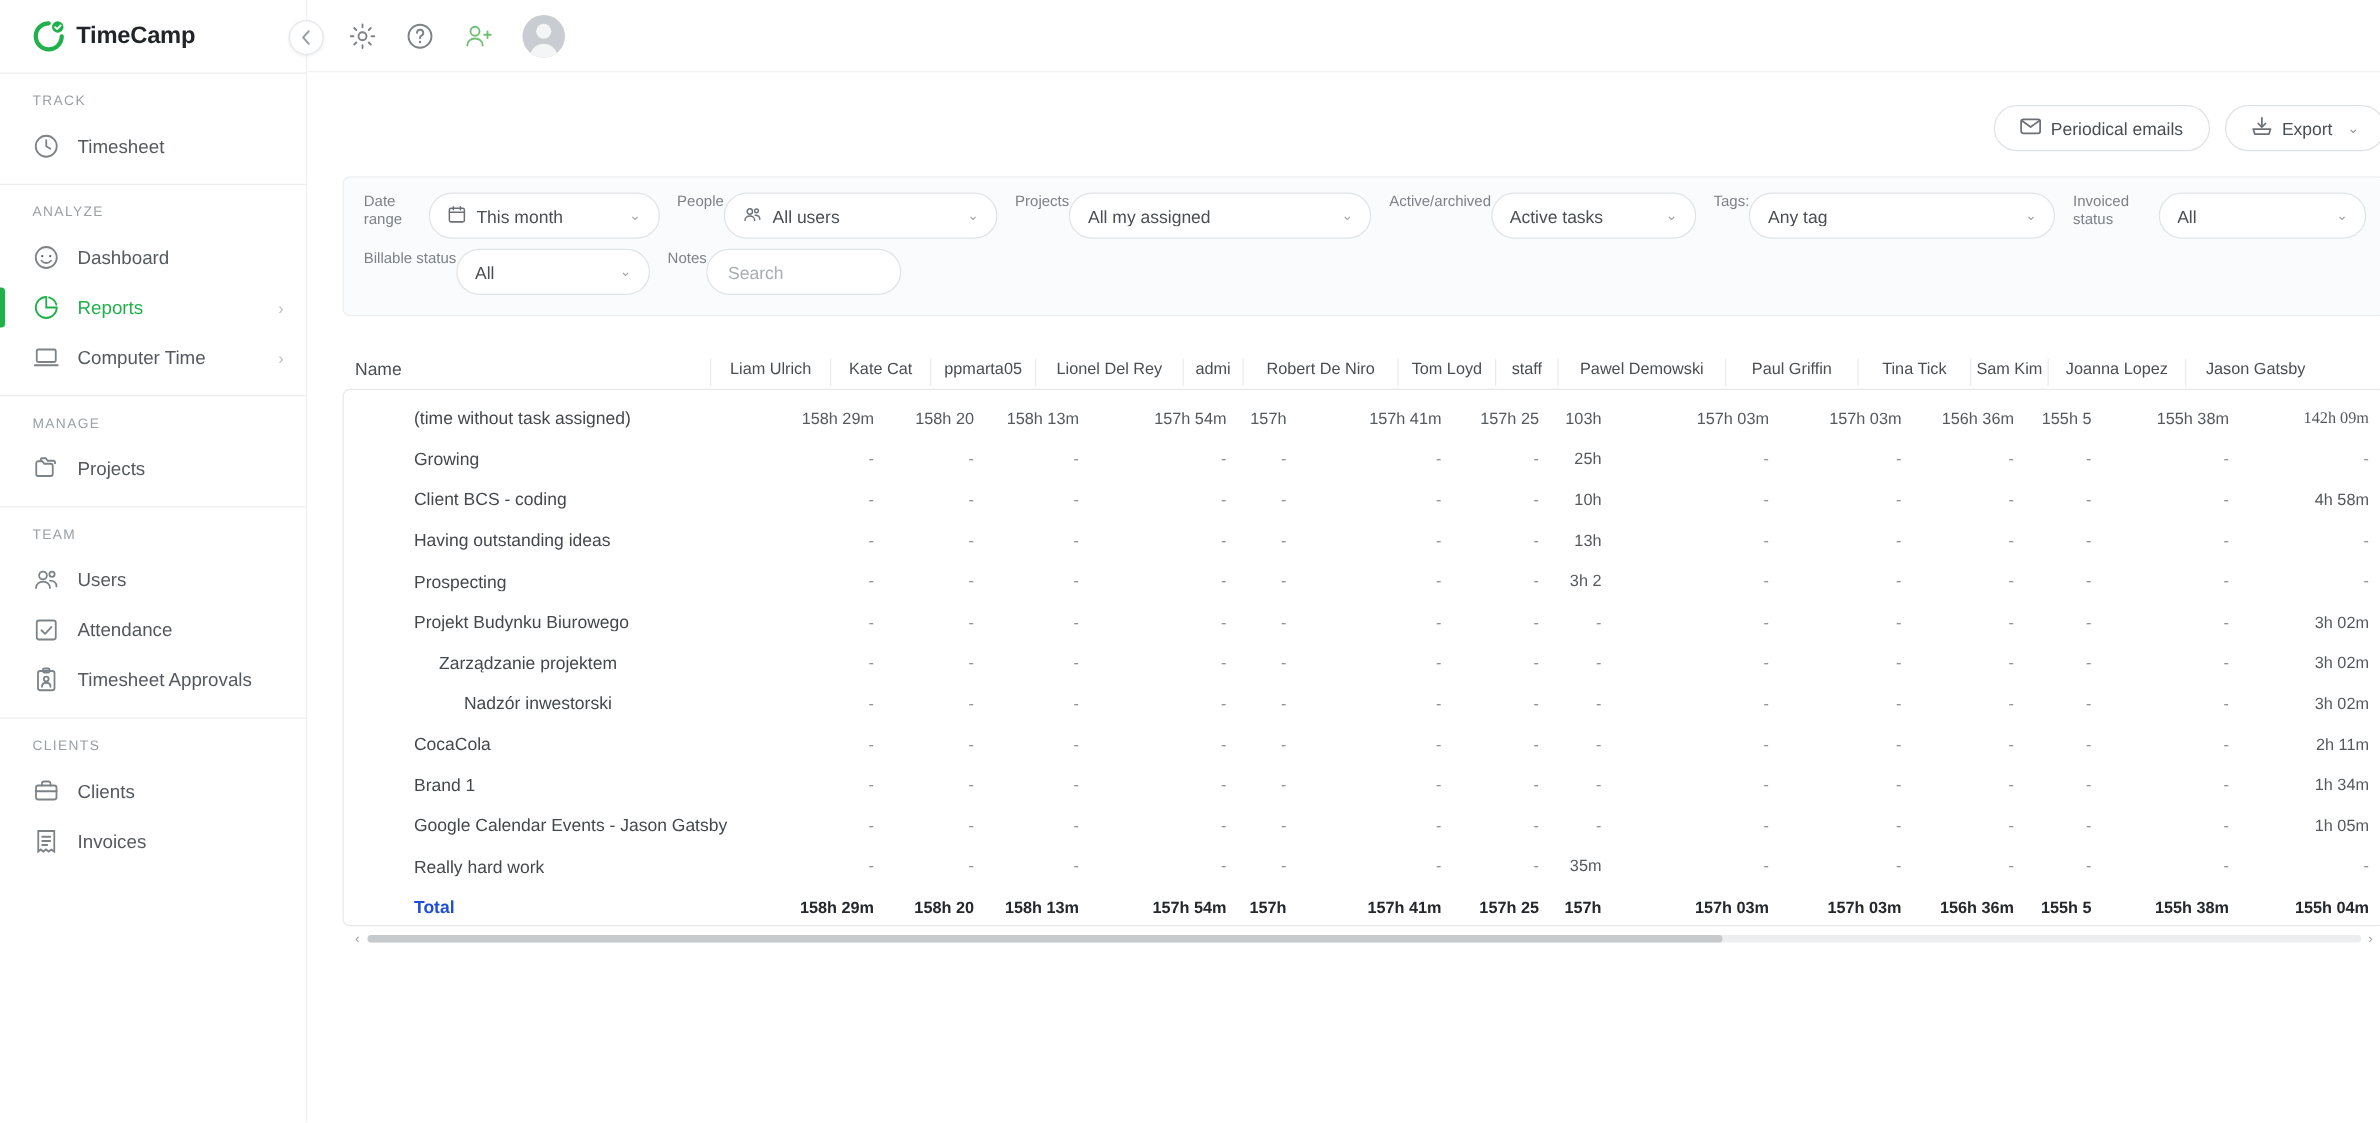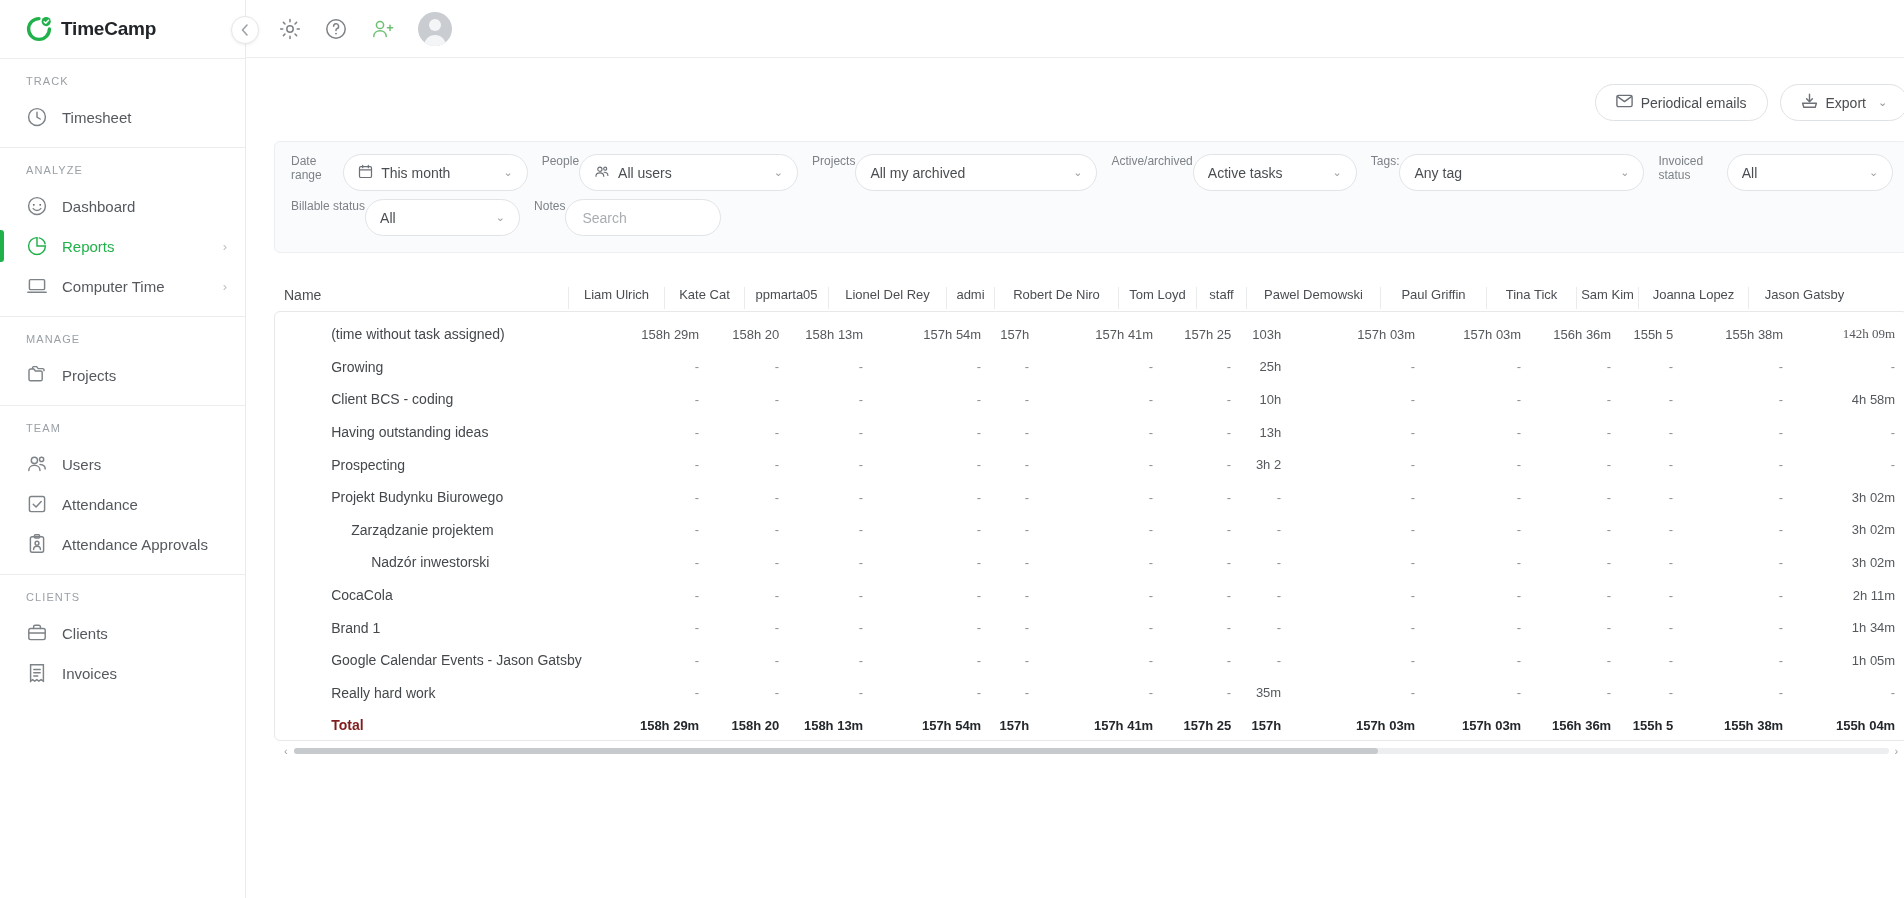--- a/index.html
+++ b/index.html
@@ -112,21 +112,21 @@
   .tbody {
     border: 1px solid #e6e8ea; border-radius: 6px; background: #fff;
     padding: 6px 0 0 0; margin-top: 2px; height: 430px; overflow: hidden;
   }
   .trow { display: flex; align-items: center; height: 32.6px; padding-left: 10px; justify-content: flex-end; }
   .trow.total { font-weight: bold; color: #2c3034; }
   .td-name {
     width: 284px; min-width: 284px; font-size: 14px; color: #44484c;
     white-space: nowrap; overflow: hidden; text-overflow: ellipsis; padding-right: 6px;
   }
-  .trow.total .td-name { color: #7f1d1d; }
+  .trow.total .td-name { color: #1d4ed8; }
   .td-val {
     font-size: 13px; color: #55595d; text-align: right; padding-right: 12px;
     white-space: nowrap; overflow: hidden;
   }
   .td-val.dash { color: #8b9095; }
   .trow.total .td-val { color: #24282c; }
 
   .hscroll {
     position: absolute; left: 10px; right: 10px; bottom: -16px; height: 12px;
     display: flex; align-items: center; gap: 6px;
@@ -242,21 +242,21 @@
           </div>
           <div class="sb-item">
             <span class="ico">
               <svg width="22" height="22" viewBox="0 0 22 22" fill="none" stroke="#7e8387" stroke-width="1.45">
                 <rect x="4.4" y="3.8" width="13.2" height="15.4" rx="1.8"></rect>
                 <rect x="8.4" y="1.8" width="5.2" height="3.2" rx="1"></rect>
                 <circle cx="11" cy="10.2" r="1.9"></circle>
                 <path d="M7.6 16.4c0-2 1.5-3.2 3.4-3.2s3.4 1.2 3.4 3.2" stroke-linecap="round"></path>
               </svg>
             </span>
-            <span class="lbl">Attendance Approvals</span>
+            <span class="lbl">Timesheet Approvals</span>
           </div>
         </div>
         <div class="sb-sep"></div>
         <div class="sb-group">
           <div class="sb-cap">CLIENTS</div>
           <div class="sb-item">
             <span class="ico">
               <svg width="22" height="22" viewBox="0 0 22 22" fill="none" stroke="#7e8387" stroke-width="1.45">
                 <rect x="2.8" y="6.4" width="16.4" height="11.2" rx="1.8"></rect>
                 <path d="M7.6 6.4V4.8a1.6 1.6 0 0 1 1.6-1.6h3.6a1.6 1.6 0 0 1 1.6 1.6v1.6" stroke-linecap="round"></path>
@@ -358,21 +358,21 @@
                     <circle cx="12.6" cy="4.8" r="1.7"></circle>
                     <path d="M11.4 8.8c2.4 0 4.2 1.4 4.2 3.6" stroke-linecap="round"></path>
                   </svg></span>
                 <span class="val">All users</span>
                 <span class="cv">⌄</span>
               </div>
             </div>
             <div class="fgroup">
               <div class="flabel">Projects</div>
               <div class="fsel" style="width:242px">
-                <span class="val">All my archived</span>
+                <span class="val">All my assigned</span>
                 <span class="cv">⌄</span>
               </div>
             </div>
             <div class="fgroup">
               <div class="flabel">Active/archived</div>
               <div class="fsel" style="width:164px">
                 <span class="val">Active tasks</span>
                 <span class="cv">⌄</span>
               </div>
             </div>

